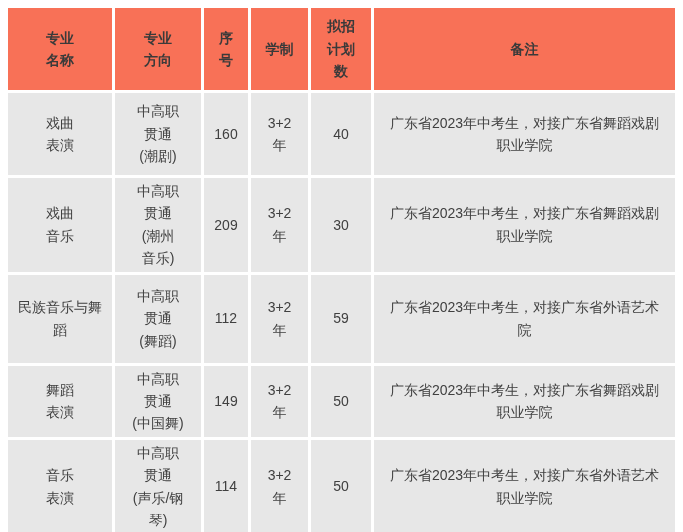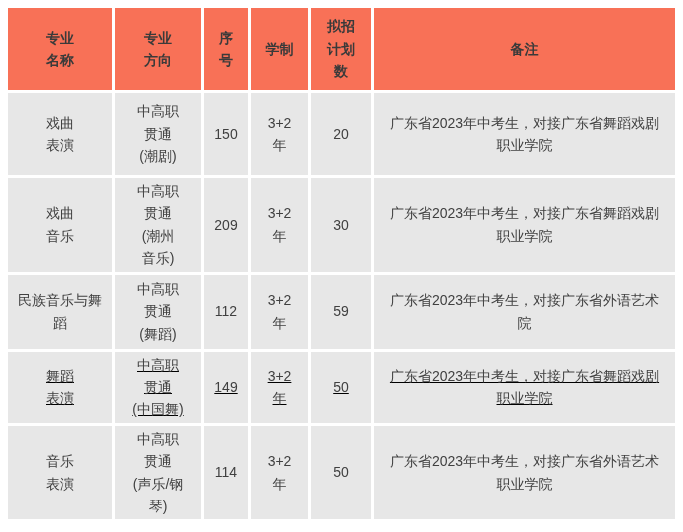--- a/index.html
+++ b/index.html
@@ -37,22 +37,22 @@
     font-weight: bold;
   }
   table.admission td {
     background: #E7E7E7;
     color: #404040;
     font-weight: normal;
   }
   tr.h-header { height: 82px; }
   tr.h-r0 { height: 82px; }
   tr.h-r1 { height: 90px; }
-  tr.h-r2 { height: 74px; }
-  tr.h-r3 { height: 69px; text-decoration: underline; }
+  tr.h-r2 { height: 88px; }
+  tr.h-r3 { height: 69px; }
   tr.h-r4 { height: 88px; }
 </style>
 </head>
 <body>
 
 <div class="page">
   <table class="admission">
     <colgroup>
       <col style="width:104px">
       <col style="width:86px">
@@ -76,24 +76,24 @@
         <th>备注</th>
       </tr>
     </thead>
     <tbody>
       <tr class="h-r0">
         <td>戏曲
 表演</td>
         <td>中高职
 贯通
 (潮剧)</td>
-        <td>150</td>
+        <td>160</td>
         <td>3+2
 年</td>
-        <td>20</td>
+        <td>40</td>
         <td>广东省2023年中考生，对接广东省舞蹈戏剧
 职业学院</td>
       </tr>
       <tr class="h-r1">
         <td>戏曲
 音乐</td>
         <td>中高职
 贯通
 (潮州
 音乐)</td>

